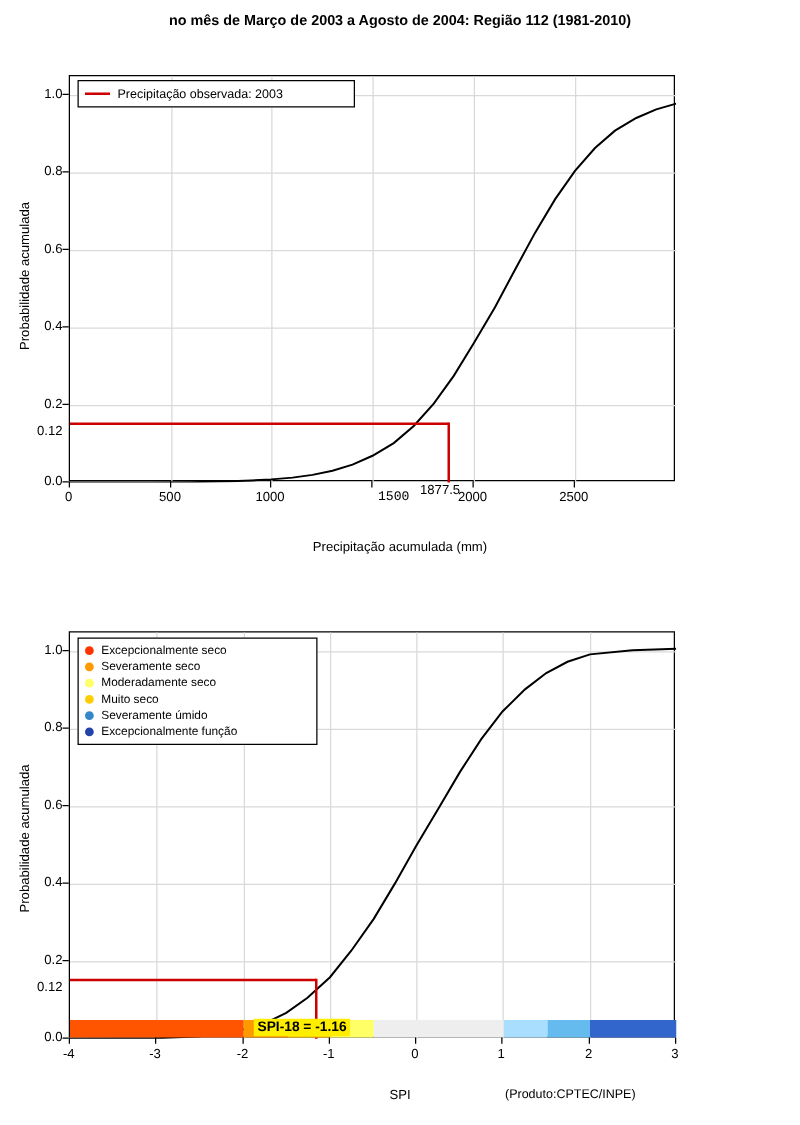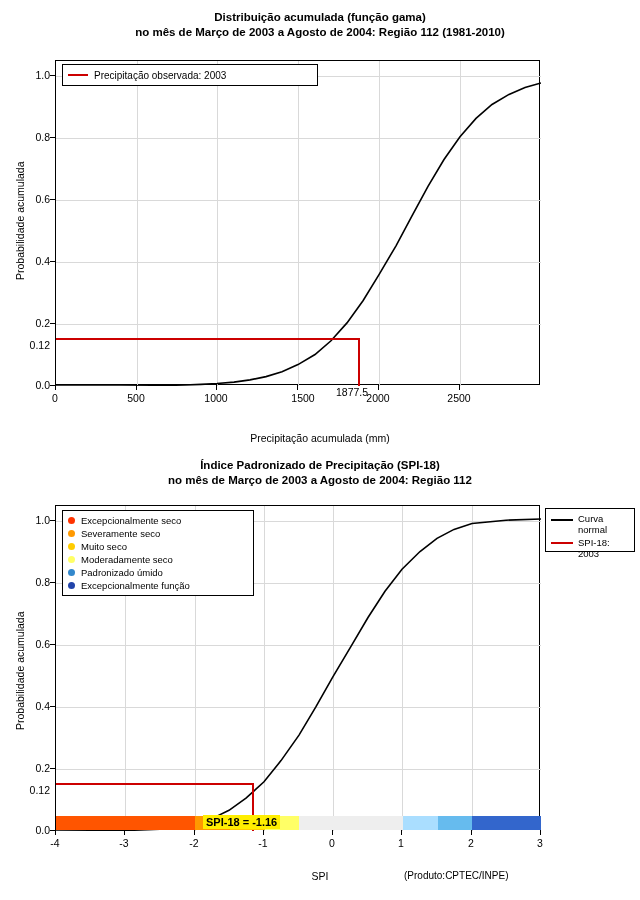--- a/index.html
+++ b/index.html
@@ -54,21 +54,20 @@
   }
   .credit{position:absolute;font-size:10px;}
   .gridline{position:absolute;background:#d9d9d9;}
 </style>
 </head>
 <body>
 
 <div class="panel" style="top:0;height:450px;">
 
   <div class="title" style="top:10px;position:absolute;width:640px;">
-    <div>Distribuição acumulada (função gama)</div>
     <div>no mês de Março de 2003 a Agosto de 2004: Região 112 (1981-2010)</div>
   </div>
 
   <div class="ylabel" style="left:14px;top:280px;">Probabilidade acumulada</div>
 
   <div class="plotbox" style="left:55px;top:60px;width:485px;height:325px;">
 
     <div class="gridline" style="left:0;top:263px;width:485px;height:1px;"></div>
     <div class="gridline" style="left:0;top:201px;width:485px;height:1px;"></div>
     <div class="gridline" style="left:0;top:139px;width:485px;height:1px;"></div>
@@ -80,21 +79,21 @@
     <div class="gridline" style="top:0;left:323px;width:1px;height:325px;"></div>
     <div class="gridline" style="top:0;left:404px;width:1px;height:325px;"></div>
 
     <svg class="curve" width="485" height="325" viewBox="0 0 485 325" preserveAspectRatio="none">
       <polyline fill="none" stroke="#000000" stroke-width="1.6" points="0,325 32,325 65,325 97,324.7 129,324 145,323.4 161,322.5 178,321.1 194,318.9 210,315.6 226,310.7 242,303.6 259,293.5 275,279.8 291,261.9 307,239.7 323,213.6 340,184.8 356,154.8 372,125.3 388,98.5 404,75.7 420,57.4 436,43.5 453,33.4 469,26.5 485,21.9"></polyline>
     </svg>
 
     <div class="redline" style="left:0;top:277px;width:303px;height:2px;"></div>
     <div class="redline" style="left:302px;top:277px;width:2px;height:48px;"></div>
 
-    <div class="legendbox" style="left:6px;top:3px;width:256px;height:22px;">
+    <div class="legendbox" style="left:6px;top:3px;width:222px;height:22px;">
       <div class="leg-row" style="height:20px;">
         <div class="leg-line"></div>
         <span>Precipitação observada: 2003</span>
       </div>
     </div>
   </div>
 
   <div class="tick-y" style="left:22px;top:385px;width:28px;">0.0</div>
   <div class="tick-y" style="left:22px;top:323px;width:28px;">0.2</div>
   <div class="tick-y" style="left:22px;top:261px;width:28px;">0.4</div>
@@ -113,35 +112,31 @@
   <div class="tickmark-x" style="left:55px;top:385px;height:5px;"></div>
   <div class="tickmark-x" style="left:136px;top:385px;height:5px;"></div>
   <div class="tickmark-x" style="left:216px;top:385px;height:5px;"></div>
   <div class="tickmark-x" style="left:297px;top:385px;height:5px;"></div>
   <div class="tickmark-x" style="left:378px;top:385px;height:5px;"></div>
   <div class="tickmark-x" style="left:459px;top:385px;height:5px;"></div>
 
   <div class="tick-x" style="left:55px;top:392px;">0</div>
   <div class="tick-x" style="left:136px;top:392px;">500</div>
   <div class="tick-x" style="left:216px;top:392px;">1000</div>
-  <div class="tick-x" style="left:303px;top:392px;">1500</div>
+  <div class="tick-x" style="left:315px;top:392px;font-family:Liberation Mono, monospace;">1500</div>
   <div class="tick-x" style="left:378px;top:392px;">2000</div>
   <div class="tick-x" style="left:459px;top:392px;">2500</div>
 
   <div class="valuelab" style="left:336px;top:386px;">1877.5</div>
 
   <div class="xlabel" style="left:0;top:432px;">Precipitação acumulada (mm)</div>
 </div>
 
 <div class="panel" style="top:450px;height:450px;">
 
-  <div class="title" style="top:8px;position:absolute;width:640px;">
-    <div>Índice Padronizado de Precipitação (SPI-18)</div>
-    <div>no mês de Março de 2003 a Agosto de 2004: Região 112</div>
-  </div>
 
   <div class="ylabel" style="left:14px;top:280px;">Probabilidade acumulada</div>
 
   <div class="plotbox" style="left:55px;top:55px;width:485px;height:325px;">
     <div class="gridline" style="left:0;top:263px;width:485px;height:1px;"></div>
     <div class="gridline" style="left:0;top:201px;width:485px;height:1px;"></div>
     <div class="gridline" style="left:0;top:139px;width:485px;height:1px;"></div>
     <div class="gridline" style="left:0;top:77px;width:485px;height:1px;"></div>
     <div class="gridline" style="left:0;top:15px;width:485px;height:1px;"></div>
     <div class="gridline" style="top:0;left:69px;width:1px;height:325px;"></div>
@@ -161,30 +156,30 @@
     <div class="catlegend" style="left:6px;top:4px;width:192px;">
       <div class="leg-row" style="padding-left:2px;">
         <span class="leg-dot" style="background:#ff3300;"></span>
         <span>Excepcionalmente seco</span>
       </div>
       <div class="leg-row" style="padding-left:2px;">
         <span class="leg-dot" style="background:#ff9900;"></span>
         <span>Severamente seco</span>
       </div>
       <div class="leg-row" style="padding-left:2px;">
+        <span class="leg-dot" style="background:#ffff66;"></span>
+        <span>Moderadamente seco</span>
+      </div>
+      <div class="leg-row" style="padding-left:2px;">
         <span class="leg-dot" style="background:#ffcc00;"></span>
         <span>Muito seco</span>
       </div>
       <div class="leg-row" style="padding-left:2px;">
-        <span class="leg-dot" style="background:#ffff66;"></span>
-        <span>Moderadamente seco</span>
-      </div>
-      <div class="leg-row" style="padding-left:2px;">
         <span class="leg-dot" style="background:#3388cc;"></span>
-        <span>Padronizado úmido</span>
+        <span>Severamente úmido</span>
       </div>
       <div class="leg-row" style="padding-left:2px;">
         <span class="leg-dot" style="background:#2244aa;"></span>
         <span>Excepcionalmente função</span>
       </div>
     </div>
 
     <div class="colorbar" style="left:0;top:310px;width:485px;">
       <div class="cb-seg" style="width:139px;background:#ff5500;"></div>
       <div class="cb-seg" style="width:35px;background:#ff9900;"></div>
@@ -192,33 +187,20 @@
       <div class="cb-seg" style="width:34px;background:#ffff66;"></div>
       <div class="cb-seg" style="width:104px;background:#eeeeee;"></div>
       <div class="cb-seg" style="width:35px;background:#aadeff;"></div>
       <div class="cb-seg" style="width:34px;background:#66bbee;"></div>
       <div class="cb-seg" style="width:69px;background:#3366cc;"></div>
     </div>
 
     <div class="spilab" style="left:147px;top:309px;">SPI-18 = -1.16</div>
   </div>
 
-  <div class="curvelegend" style="left:545px;top:58px;width:90px;height:44px;">
-    <div class="cl-row">
-      <span class="cl-line"></span>
-      <span>
-        <span style="display:block;">Curva</span>
-        <span style="display:block;">normal</span>
-      </span>
-    </div>
-    <div class="cl-row">
-      <span class="cl-line red" style="margin-top:5px;"></span>
-      <span>SPI-18: 2003</span>
-    </div>
-  </div>
 
   <div class="tick-y" style="left:22px;top:380px;width:28px;">0.0</div>
   <div class="tick-y" style="left:22px;top:318px;width:28px;">0.2</div>
   <div class="tick-y" style="left:22px;top:256px;width:28px;">0.4</div>
   <div class="tick-y" style="left:22px;top:194px;width:28px;">0.6</div>
   <div class="tick-y" style="left:22px;top:132px;width:28px;">0.8</div>
   <div class="tick-y" style="left:22px;top:70px;width:28px;">1.0</div>
   <div class="tick-y" style="left:18px;top:340px;width:32px;">0.12</div>
 
   <div class="tickmark-y" style="left:50px;top:380px;width:5px;"></div>

